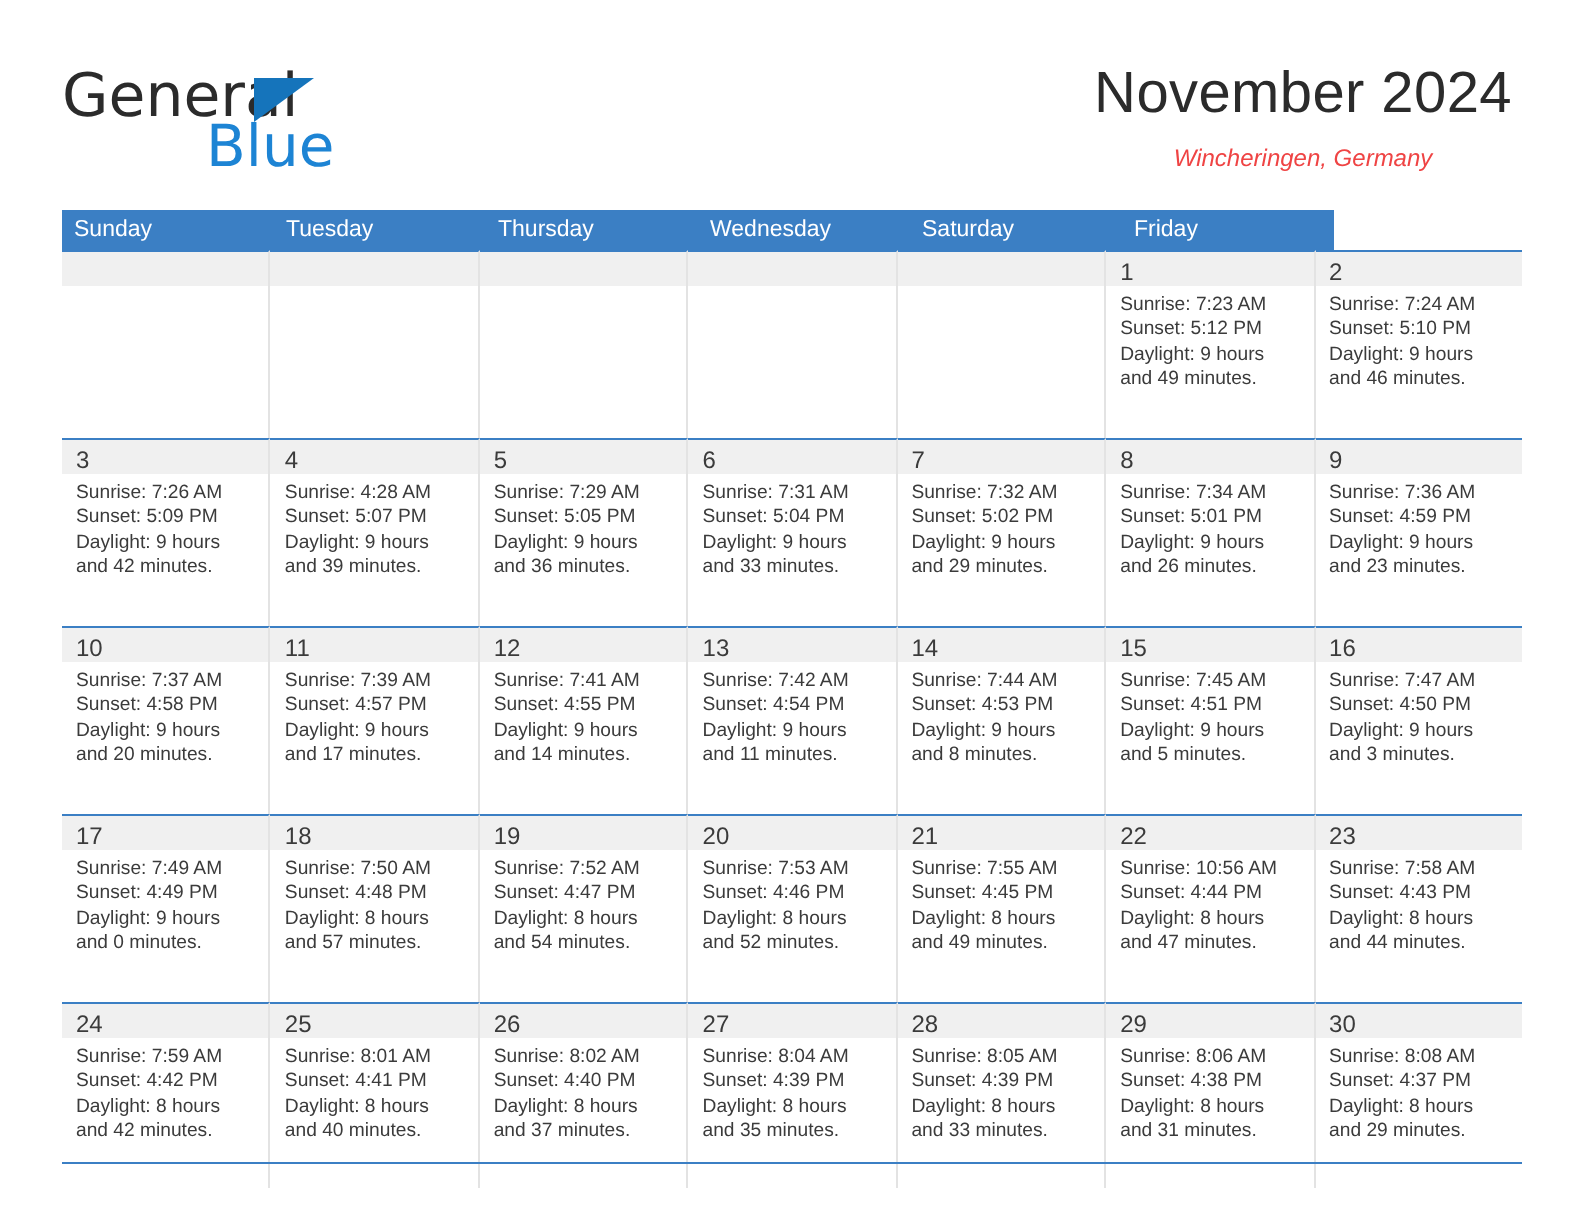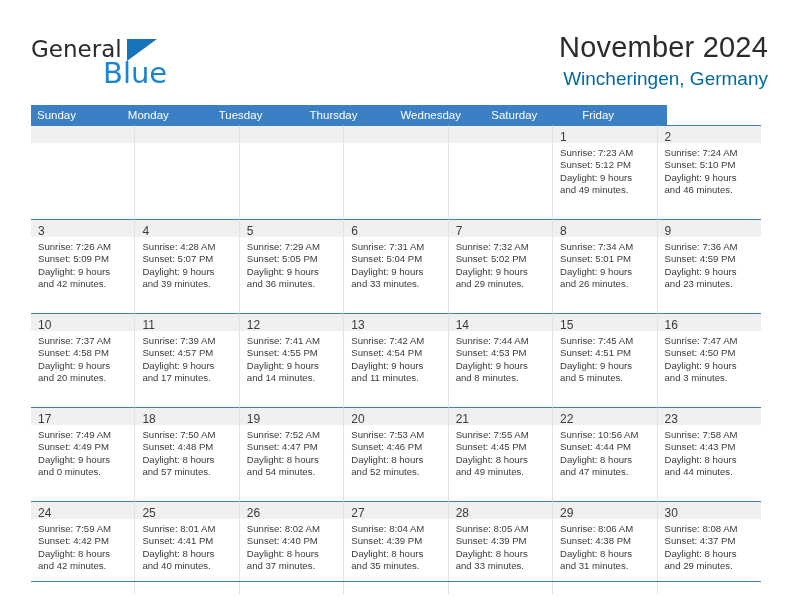--- a/index.html
+++ b/index.html
@@ -33,21 +33,21 @@
     position: absolute;
     left: 31px;
     top: 36px;
     width: 220px;
     height: 50px;
   }
   .brand-general {
     position: absolute;
     left: 0;
     top: 0;
-    font-size: 23px;
+    font-size: 30px;
     line-height: 26px;
     color: #2b2b2b;
     letter-spacing: 0px;
     font-family: "DejaVu Sans", sans-serif;
     font-weight: 400;
   }
   .brand-triangle {
     position: absolute;
     left: 96px;
     top: 3px;
@@ -63,39 +63,40 @@
     font-size: 29px;
     line-height: 26px;
     color: #1d84d4;
     font-family: "DejaVu Sans", sans-serif;
     font-weight: 400;
     margin-left: 12px;
   }
 
   .title-block {
     position: absolute;
-    right: 24px;
+    right: 36px;
     top: 30px;
-    text-align: right;
+    text-align: center;
   }
   .cal-title {
     font-size: 29px;
     line-height: 34px;
     color: #2b2b2b;
     font-weight: 400;
     letter-spacing: 0.2px;
     white-space: nowrap;
   }
   .cal-subtitle {
     margin-top: 7px;
-    font-size: 19px;
+    font-size: 12px;
     line-height: 16px;
-    color: #0369a1;
+    color: #ef4444;
     font-weight: 400;
     white-space: nowrap;
+    font-style: italic;
   }
 
   
   .calendar {
     position: absolute;
     left: 31px;
     top: 105px;
     width: 730px;
   }
   .weekday-row {
@@ -175,21 +176,20 @@
     </div>
     <div class="title-block">
       <div class="cal-title">November 2024</div>
       <div class="cal-subtitle">Wincheringen, Germany</div>
     </div>
   </div>
 
   <div class="calendar">
     <div class="weekday-row" id="weekday-row">
         <div class="weekday">Sunday</div>
-        <div class="weekday">Monday</div>
         <div class="weekday">Tuesday</div>
         <div class="weekday">Thursday</div>
         <div class="weekday">Wednesday</div>
         <div class="weekday">Saturday</div>
         <div class="weekday">Friday</div>
       </div>
     <div id="weeks-container">
         <div class="week-row">
           <div class="day-cell empty">
             <div class="daybar"><span class="day-num"></span></div>

